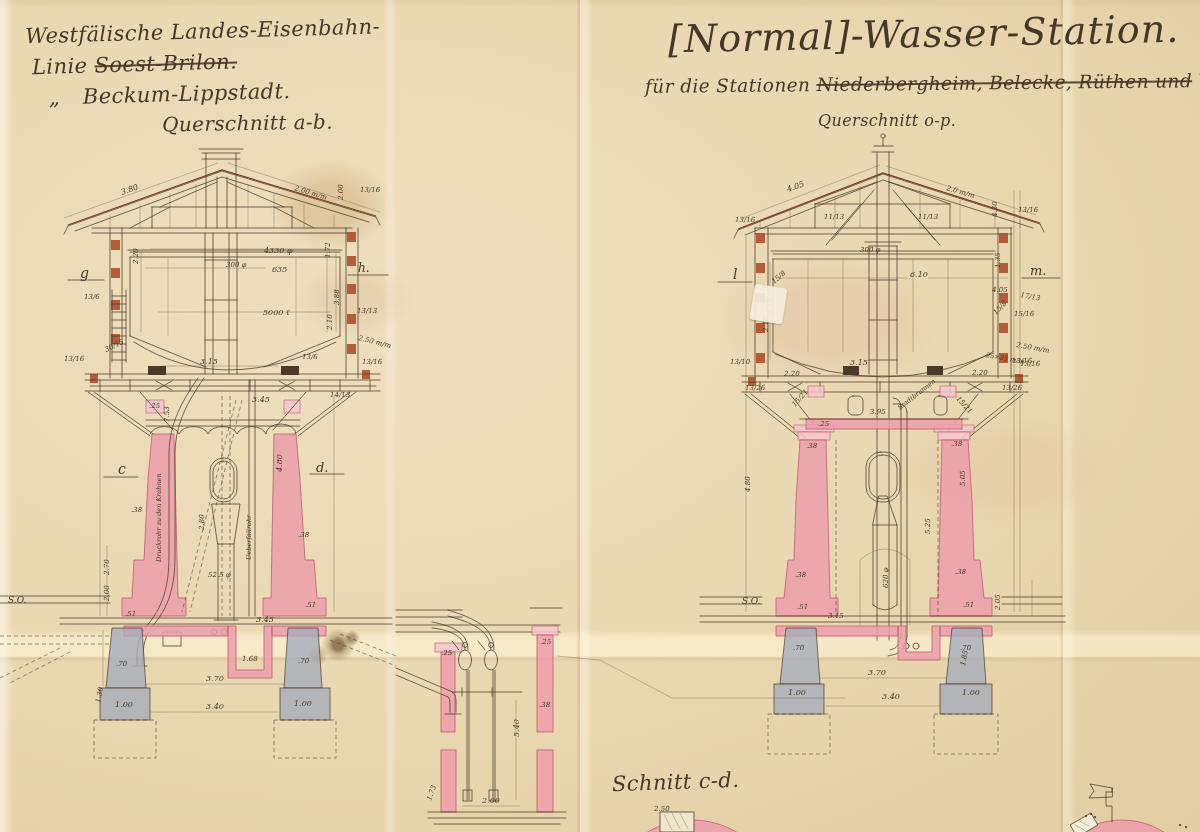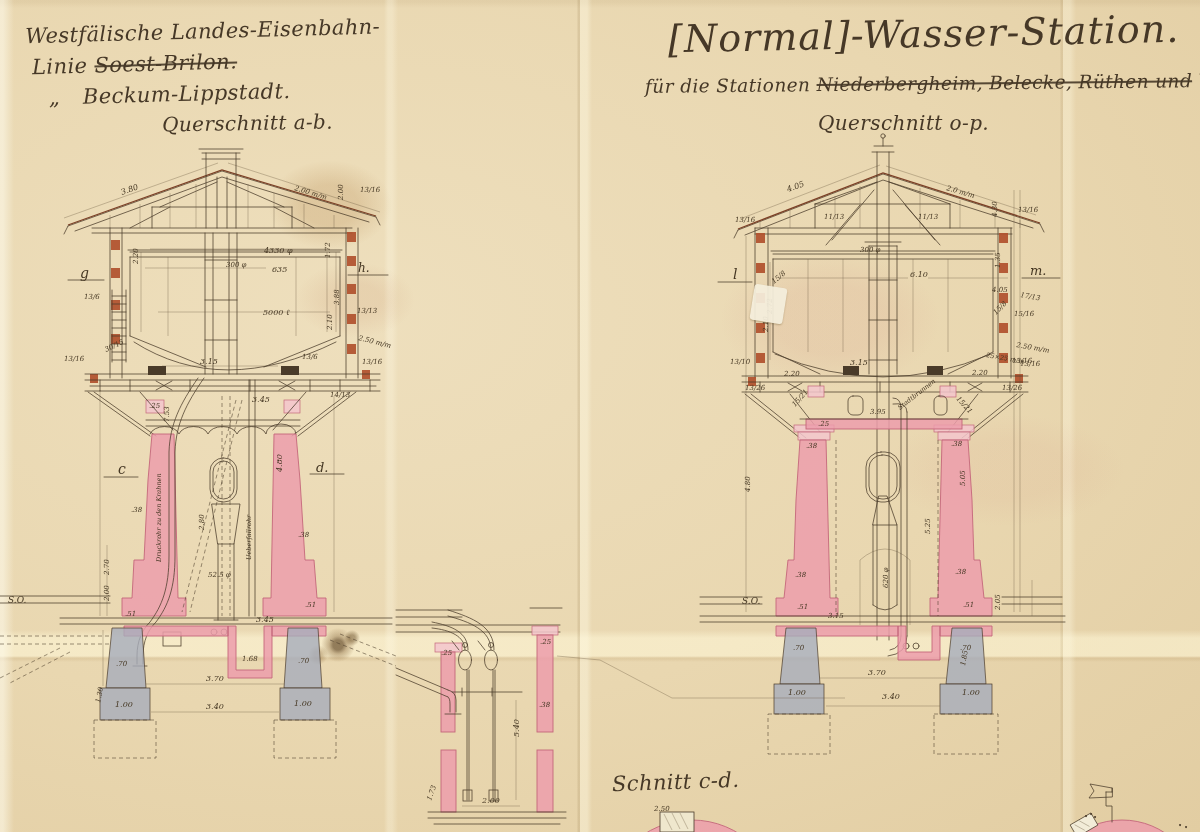--- a/index.html
+++ b/index.html
@@ -22,21 +22,21 @@
       linear-gradient(to bottom, rgba(130,95,45,.08) 0 2px, rgba(130,95,45,0) 8px),
       radial-gradient(ellipse at 30% 38%, #eedfbd 0%, #e9d7b0 55%, #e2cda2 100%);
   }
   .hand{font-style:italic;letter-spacing:.4px;}
   .hdr-left{position:absolute;left:26px;top:16px;width:380px;font-size:21px;line-height:31px;transform:rotate(-1.6deg);}
   .hdr-left .ind{padding-left:6px;}
   .hdr-left .ditto{display:inline-block;width:34px;padding-left:22px;}
   .cap-a{position:absolute;left:162px;top:111px;font-size:20px;transform:rotate(-1deg);}
   .title{position:absolute;left:668px;top:12px;width:520px;font-size:38px;letter-spacing:1px;transform:rotate(-1.2deg);white-space:nowrap;}
   .subtitle{position:absolute;left:645px;top:73px;width:556px;font-size:18.5px;transform:rotate(-.6deg);white-space:nowrap;}
-  .cap-o{position:absolute;left:818px;top:111px;font-size:20px;}
+  .cap-o{position:absolute;left:818px;top:111px;font-size:16px;}
   .cap-schnitt{position:absolute;left:612px;top:770px;font-size:21px;transform:rotate(-2deg);}
   .strike{text-decoration:line-through;text-decoration-thickness:1.5px;text-decoration-color:rgba(70,56,39,.9);}
   .scrap{position:absolute;left:752px;top:286px;width:33px;height:36px;background:#f5efdd;opacity:.92;
          transform:rotate(9deg);border-radius:3px;box-shadow:0 1px 2px rgba(80,60,20,.35);}
   svg.draw{position:absolute;left:0;top:0;}
   svg .k{stroke:#4a3b29;stroke-width:.75;fill:none;stroke-linecap:round;}
   svg .lt{stroke:#6a5940;stroke-width:.5;fill:none;opacity:.7;}
   svg .kd{stroke:#4a3b29;stroke-width:.55;fill:none;stroke-dasharray:4 3;}
   svg .pk{fill:#ec9dac;fill-opacity:.85;stroke:#c4677a;stroke-width:.9;}
   svg .pk2{fill:#f3c5cd;fill-opacity:.85;stroke:#c4677a;stroke-width:.7;}

